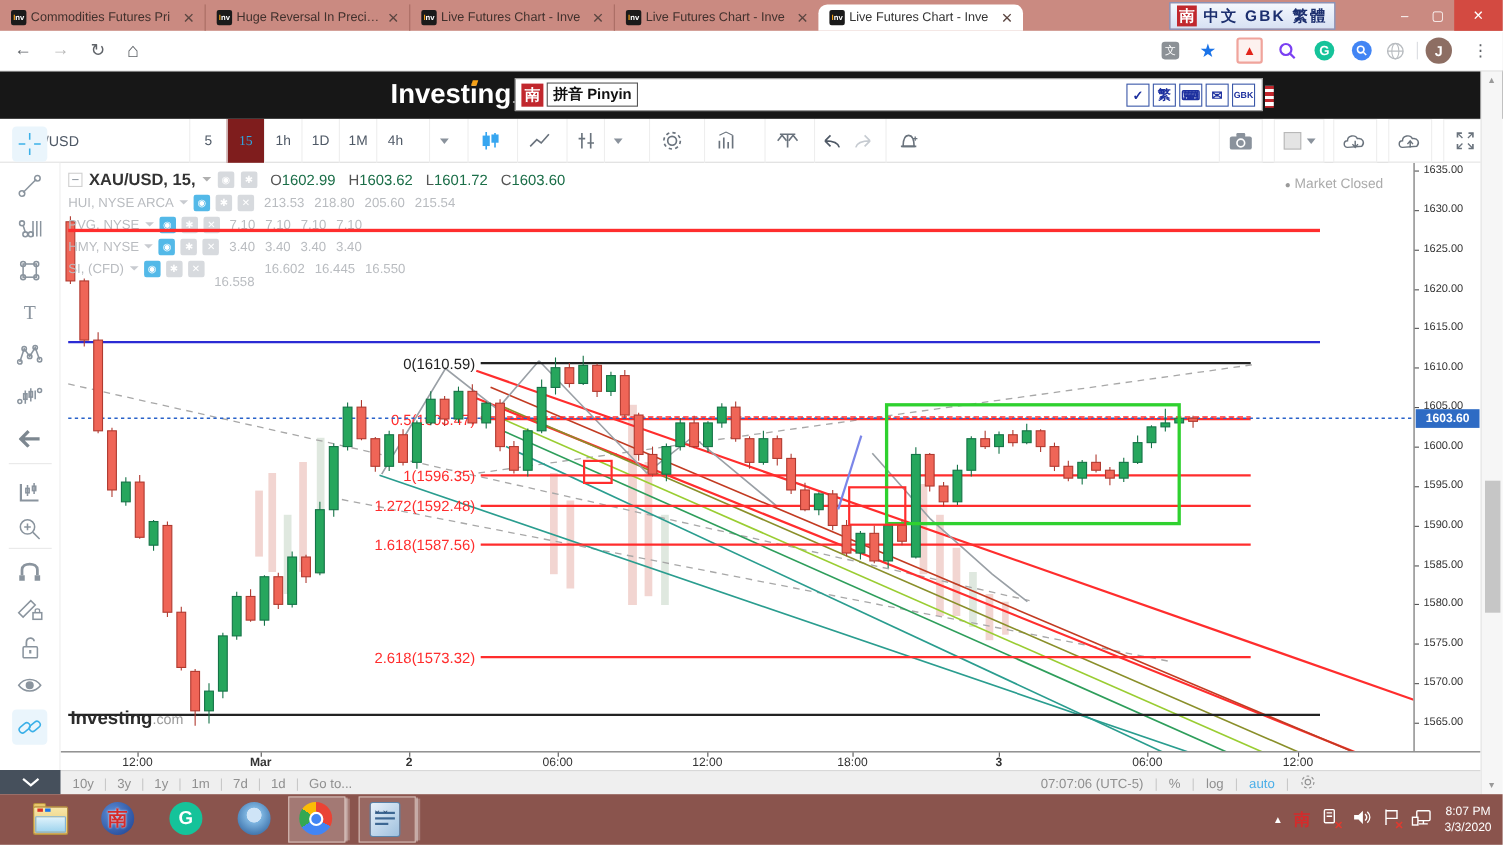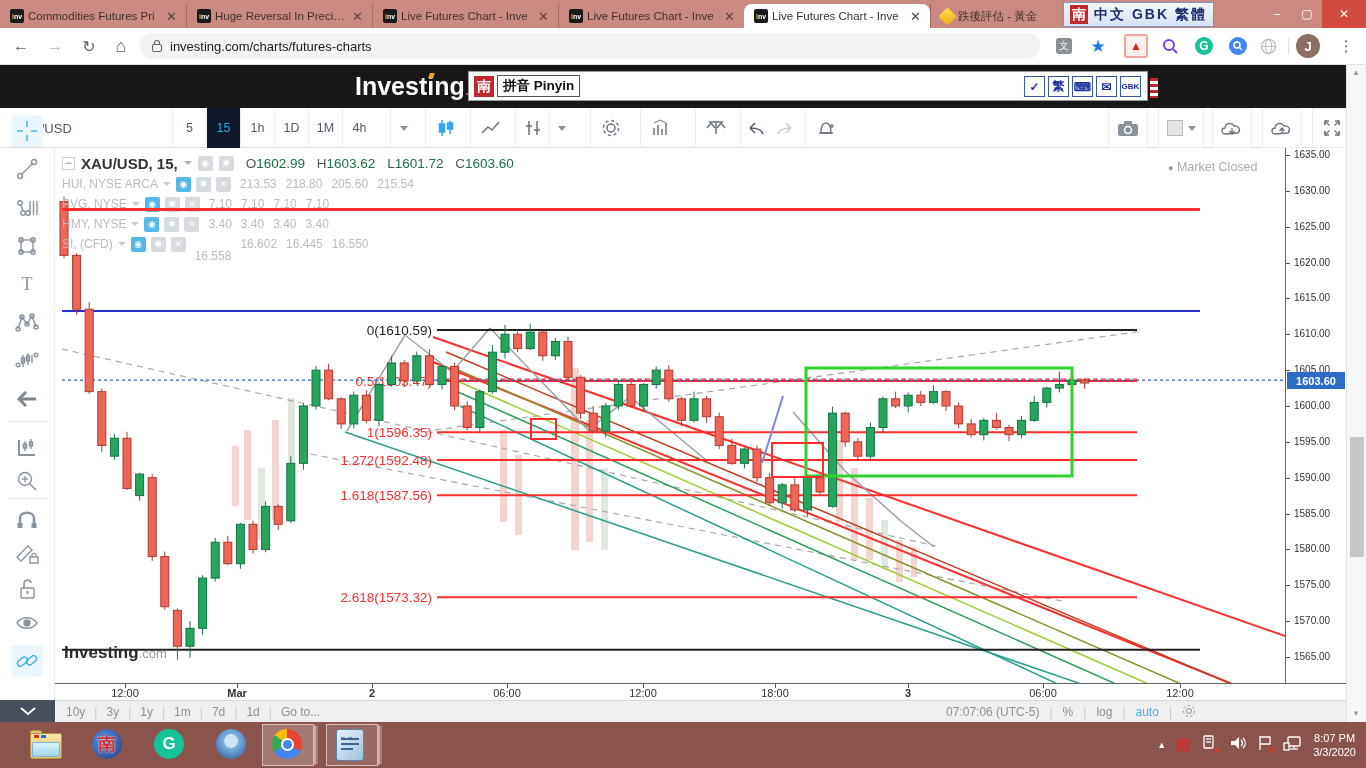--- a/index.html
+++ b/index.html
@@ -44,21 +44,21 @@
   #ime-panel .pinyin { border:1px solid #555; font-weight:bold; font-size:13.5px; color:#111; padding:1px 5px; margin-left:3px; }
   #ime-icons { position:absolute; right:6px; top:4px; display:flex; gap:3px; }
   .imebtn { width:21px; height:21px; border:1px solid #3a57a8; display:flex; align-items:center; justify-content:center; font-size:12px; color:#1c2f9e; font-weight:bold; background:#fff; }
   .imebtn.gbk { font-size:8px; letter-spacing:0; }
   #ime-flag { left:1150px; top:78px; width:8px; height:20px; z-index:41; background:repeating-linear-gradient(#c1272d 0 3px,#fff 3px 6px); }
 
   
   #charttb { left:0; top:108px; width:1346px; height:40px; background:#fff; border-bottom:1px solid #ddd; z-index:15; }
   .tbtxt { position:absolute; top:0; height:40px; display:flex; align-items:center; font-size:13px; color:#4f5966; }
   .tfbtn { position:absolute; top:0; height:40px; width:34px; display:flex; align-items:center; justify-content:center; font-size:12.5px; color:#4f5966; border-left:1px solid #eee; }
-  .tfbtn.on { color:#2fa6e0; background:#0f172a; }
+  .tfbtn.on { color:#2fa6e0; background:#7f1d1d;font-family:Liberation Serif, serif; }
   .ticon { position:absolute; top:0; height:40px; width:40px; display:flex; align-items:center; justify-content:center; border-left:1px solid #eee; }
   .ticon svg { stroke:#6a737d; fill:none; stroke-width:1.5; }
   .caret { width:0; height:0; border-left:4px solid transparent; border-right:4px solid transparent; border-top:5px solid #8a929c; }
 
   
   #sidebar { left:0; top:148px; width:55px; height:552px; background:#fff; border-right:1px solid #eee; z-index:15; }
   .stool { position:absolute; left:11px; width:32px; height:32px; display:flex; align-items:center; justify-content:center; }
   .stool svg { stroke:#8a949e; fill:none; stroke-width:1.4; }
   .stool.active { background:#eaf5fc; border-radius:4px; }
   .stool.active svg { stroke:#3bb0e8; }
@@ -144,45 +144,37 @@
       <div class="tab">
         <span class="fav-inv"><i>I</i>nv</span>
         <span class="ttl">Live Futures Chart - Inve</span>
         <span class="cls">✕</span>
       </div>
       <div class="tab active">
         <span class="fav-inv"><i>I</i>nv</span>
         <span class="ttl">Live Futures Chart - Inve</span>
         <span class="cls">✕</span>
       </div>
-      <div class="tab">
-        <span class="fav-gem"></span>
-        <span class="ttl">跌後評估 - 黃金</span>
-      </div>
     </div>
   <div class="abs" id="winctl">
     <div class="wbtn">–</div>
     <div class="wbtn">▢</div>
     <div class="wbtn close">✕</div>
   </div>
 </div>
 <div class="abs" id="ime-langbar">
   <span class="nan">南</span>
   <span class="txt">中文 GBK 繁體</span>
 </div>
 
 <div class="abs" id="navbar">
   <div class="navico" style="left:8px;">←</div>
   <div class="navico" style="left:42px;color:#b9b9b9;">→</div>
   <div class="navico" style="left:76px;">↻</div>
   <div class="navico" style="left:108px;font-size:18px;">⌂</div>
-  <div id="omnibox">
-    <span class="lock"></span>
-    <span class="url">investing.com/charts/futures-charts</span>
-  </div>
   <div class="extico" style="left:1052px;">
       <span style="background:#8c9196;color:#fff;border-radius:3px;width:16px;height:16px;display:flex;align-items:center;justify-content:center;font-size:10px;">文</span>
     </div>
   <div class="extico" style="left:1086px;color:#1a73e8;font-size:17px;">★</div>
   <div class="extico" style="left:1124px;border:2px solid #f0a49c;background:#fdf1ef;border-radius:3px;">
       <span style="color:#e2231a;font-weight:bold;font-size:12px;">▲</span>
     </div>
   <div class="extico" style="left:1158px;">
       <svg width="16" height="16">
         <circle cx="7" cy="7" r="5" stroke="#7a3ff2" stroke-width="2" fill="none"></circle>

